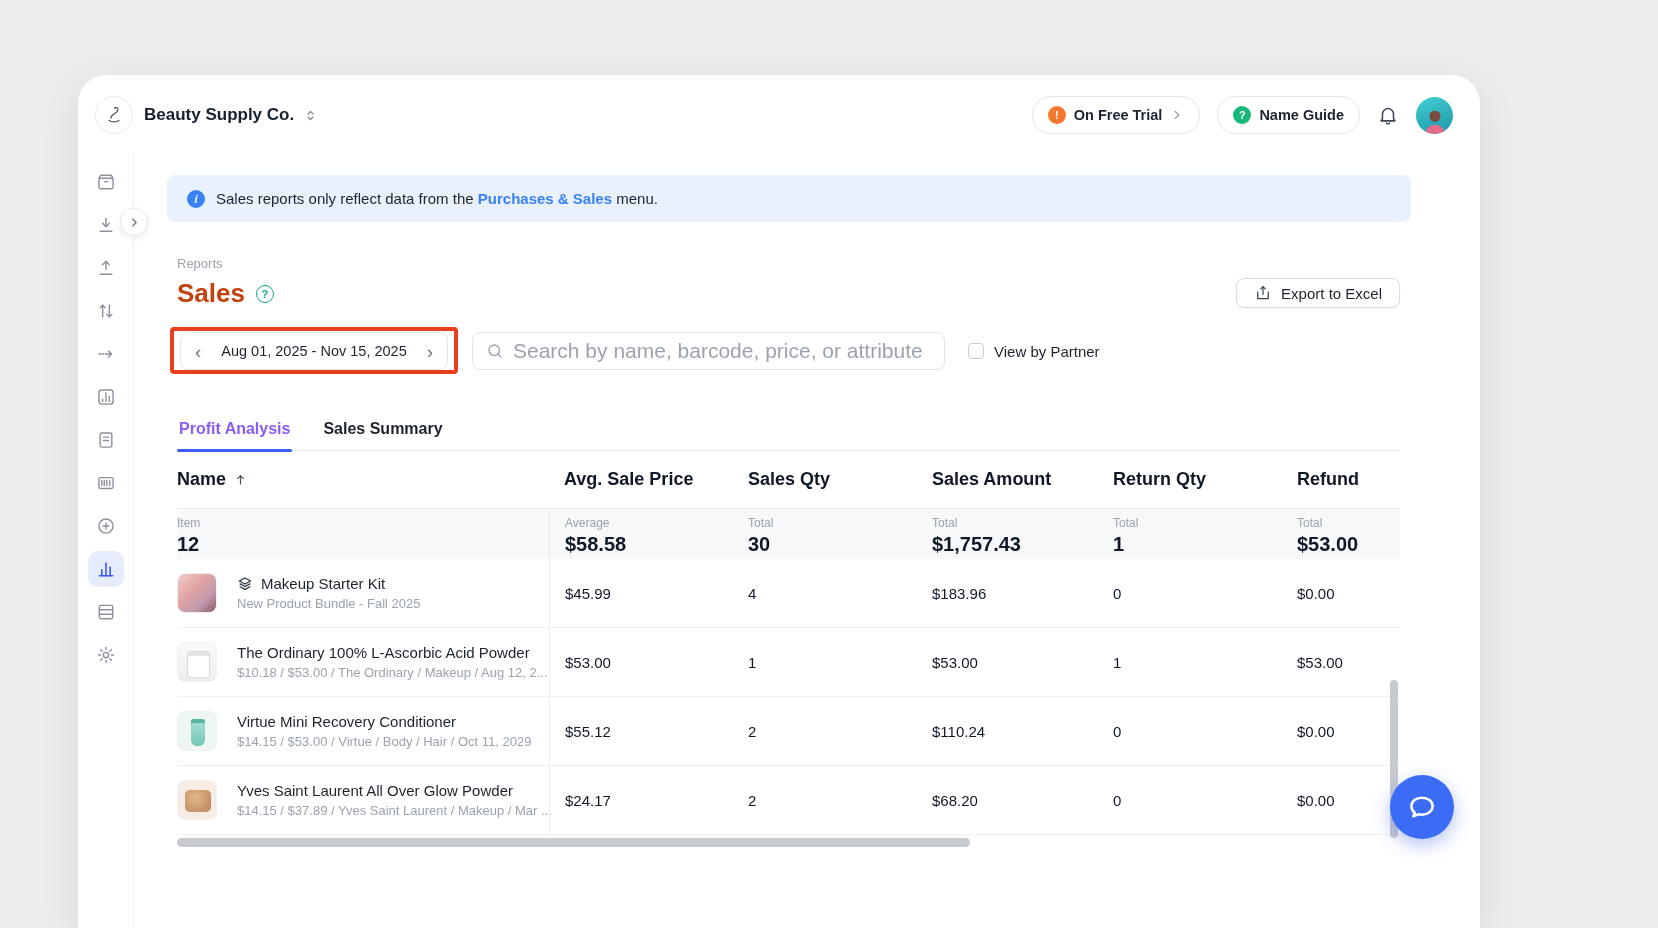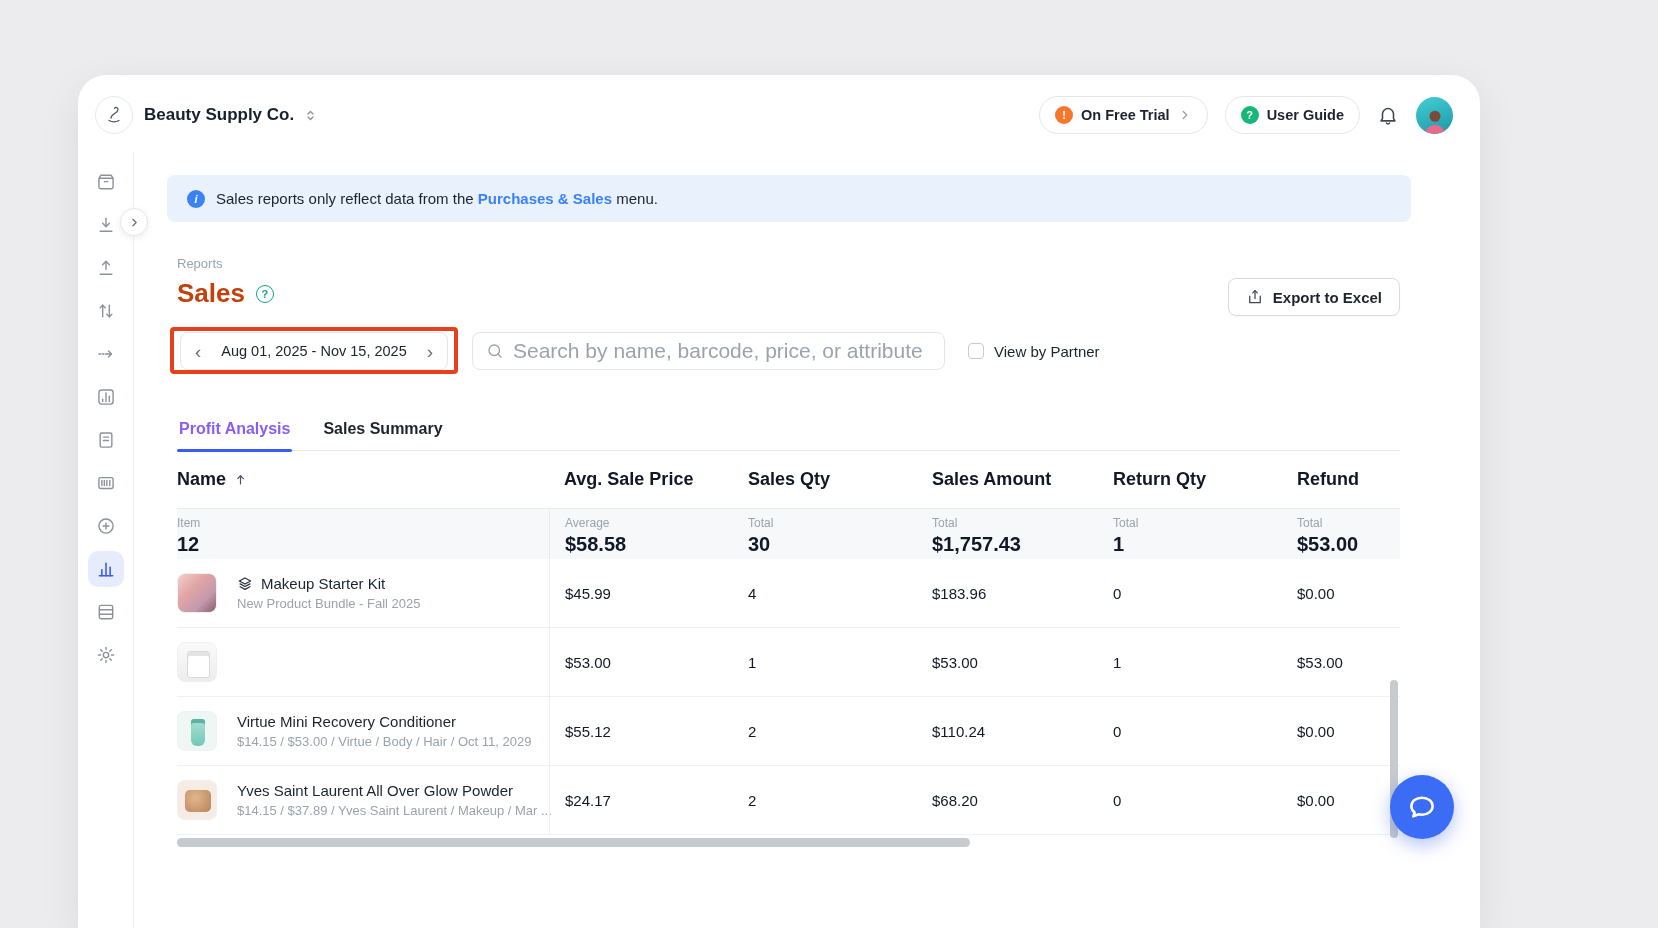--- a/index.html
+++ b/index.html
@@ -86,24 +86,24 @@
   .banner-link { color: #3b82f6; font-weight: 600; text-decoration: none; }
 
   .breadcrumb { position: absolute; left: 43px; top: 105px; font-size: 13px; color: #9aa3af; }
   .title-row { position: absolute; left: 43px; top: 127px; display: flex; align-items: center; gap: 11px; }
   .page-title { font-size: 26px; font-weight: 700; color: #c2410c; }
   .help-badge {
     width: 18px; height: 18px; border-radius: 50%; border: 1.6px solid #16a57c; color: #16a57c;
     font-size: 11px; font-weight: 700; display: flex; align-items: center; justify-content: center;
   }
   .export-btn {
-    position: absolute; right: 80px; top: 127px; height: 38px;
+    position: absolute; right: 80px; top: 127px; height: 30px;
     border: 1px solid #d8dbe0; border-radius: 8px; background: #fff;
     display: flex; align-items: center; gap: 9px; padding: 0 17px;
-    font-size: 15px; font-weight: 700; color: #1d2430; box-shadow: 0 1px 2px rgba(20,24,40,.04);
+    font-size: 15px; font-weight: 400; color: #1d2430; box-shadow: 0 1px 2px rgba(20,24,40,.04);
   }
 
   
   .annotation-rect {
     position: absolute; left: 36px; top: 176px; width: 288px; height: 47px;
     border: 4px solid #e8401c; border-radius: 4px; pointer-events: none; z-index: 4;
   }
   .date-picker {
     position: absolute; left: 46px; top: 181px; width: 268px; height: 38px;
     border: 1px solid #e2e5e9; border-radius: 8px; background: #fff;
@@ -208,21 +208,21 @@
         <span class="badge orange">!</span>
         <span>On Free Trial</span>
         <span class="chev">
           <svg width="14" height="14" viewBox="0 0 24 24" fill="none" stroke="currentColor" stroke-width="2.2" stroke-linecap="round" stroke-linejoin="round">
               <path d="M9 6l6 6-6 6"></path>
             </svg>
         </span>
       </button>
       <button class="pill">
         <span class="badge green">?</span>
-        <span>User Guide</span>
+        <span>Name Guide</span>
       </button>
       <button class="bell-btn">
         <svg width="22" height="22" viewBox="0 0 24 24" fill="none" stroke="currentColor" stroke-width="1.7" stroke-linecap="round" stroke-linejoin="round">
           <path d="M18 16v-5a6 6 0 1 0-12 0v5l-1.6 2.4h15.2L18 16z"></path>
           <path d="M10.3 20.7a1.9 1.9 0 0 0 3.4 0"></path>
         </svg>
       </button>
       <div class="avatar">
         <svg width="30" height="28" viewBox="0 0 24 22">
           <circle cx="12" cy="8" r="4.4" fill="#7a4a3a"></circle>
@@ -445,20 +445,26 @@
         <div class="cell divided pad-l">$45.99</div>
         <div class="cell">4</div>
         <div class="cell">$183.96</div>
         <div class="cell">0</div>
         <div class="cell">$0.00</div>
       </div>
 
       <div class="grid-row trow">
         <div class="cell name-cell">
           <div class="pimg pimg-1"></div>
+          <div class="prod-text">
+            <div class="prod-name-line">
+              <span class="prod-name">The Ordinary 100% L-Ascorbic Acid Powder</span>
+            </div>
+            <div class="prod-sub">$10.18 / $53.00 / The Ordinary / Makeup / Aug 12, 2...</div>
+          </div>
         </div>
         <div class="cell divided pad-l">$53.00</div>
         <div class="cell">1</div>
         <div class="cell">$53.00</div>
         <div class="cell">1</div>
         <div class="cell">$53.00</div>
       </div>
 
       <div class="grid-row trow">
         <div class="cell name-cell">

